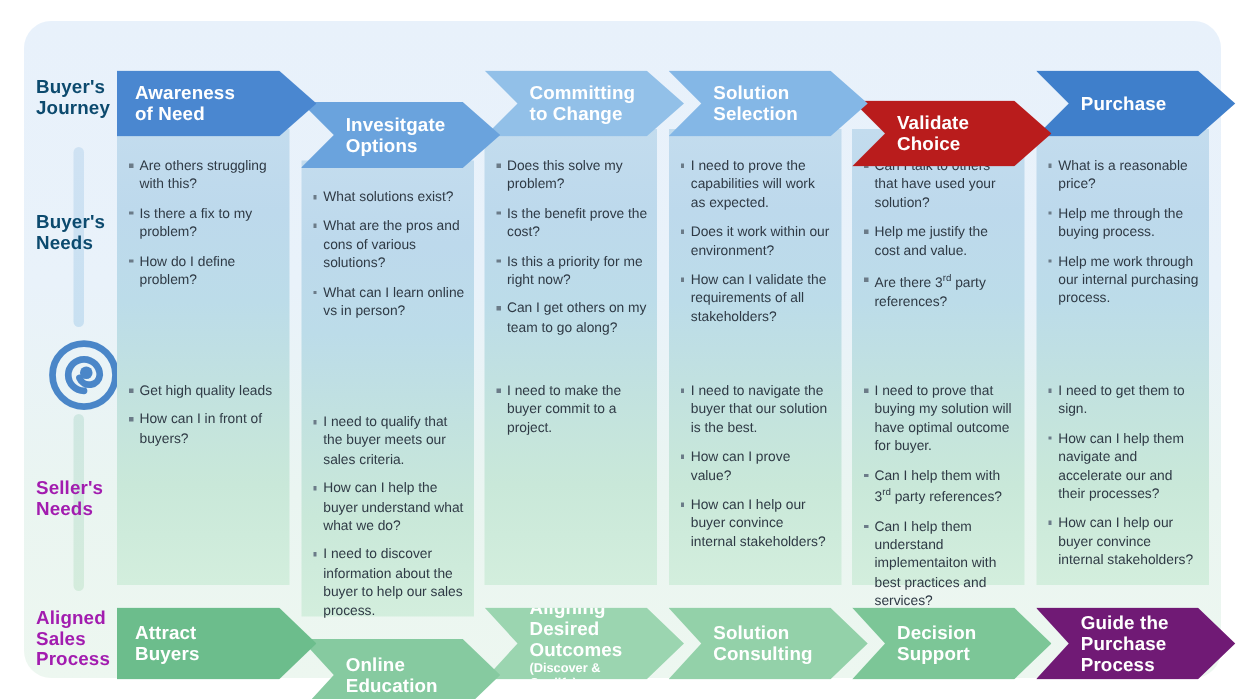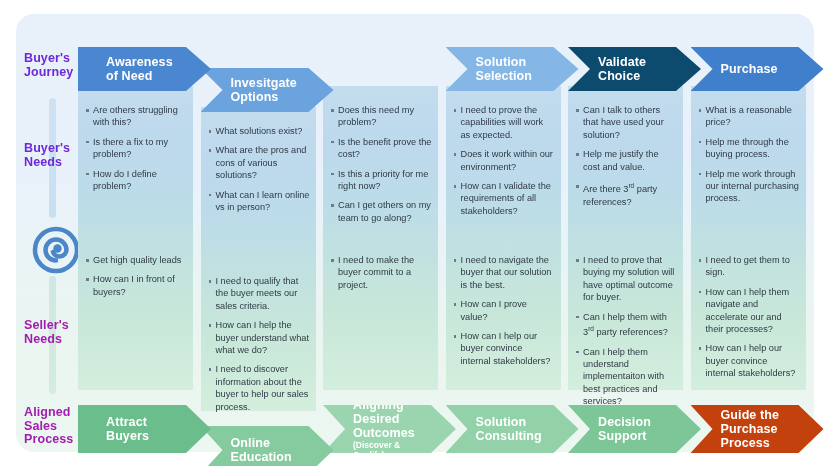--- a/index.html
+++ b/index.html
@@ -42,21 +42,21 @@
   }
   .rail-label {
     position: absolute;
     left: 8px;
     width: 58px;
     font-weight: bold;
     font-size: 12.5px;
     line-height: 13.5px;
     letter-spacing: 0.1px;
   }
-  .rail-label.blue { color: #6d28d9; }
+  .rail-label.blue { color: #0c4a6e; }
   .rail-label.green { color: #a21caf; }
 
   #rail-journey { top: 38px; }
   #rail-buyer   { top: 128px; }
   #rail-seller  { top: 305px; }
   #rail-aligned { top: 392px; }
 
   .rail-line {
     position: absolute;
     left: 33px;
@@ -134,21 +134,21 @@
   .chev-label {
     color: #ffffff;
     font-weight: bold;
     font-size: 12.5px;
     line-height: 14px;
     padding-left: 30px;
     padding-right: 26px;
     white-space: pre-line;
     letter-spacing: 0.1px;
   }
-  .chev.first .chev-label { padding-left: 28px; }
+  .chev.first .chev-label { padding-left: 12px; }
   .chev-sub {
     display: block;
     font-size: 8.5px;
     font-weight: bold;
     line-height: 10px;
     letter-spacing: 0;
   }
 
   
   .bullets {
@@ -248,22 +248,26 @@
           <div class="bullet">How can I help the buyer understand what what we do?</div>
           <div class="bullet">I need to discover information about the buyer to help our sales process.</div>
         </div>
         <div class="chev chev-bot" style="background: rgb(134, 202, 160); z-index: 19;">
           <div class="chev-label">Online
 Education</div>
         </div>
       </div>
       <div class="col" style="left: 245px;">
         <div class="col-body"></div>
-        <div class="bullets buyer">
-          <div class="bullet">Does this need my problem?</div>
+        <div class="chev chev-top" style="background: rgb(146, 192, 232); z-index: 18;">
+          <div class="chev-label">Committing
+to Change</div>
+        </div>
+        <div class="bullets buyer">
+          <div class="bullet">Does this solve my problem?</div>
           <div class="bullet">Is the benefit prove the cost?</div>
           <div class="bullet">Is this a priority for me right now?</div>
           <div class="bullet">Can I get others on my team to go along?</div>
         </div>
         <div class="bullets seller">
           <div class="bullet">I need to make the buyer commit to a project.</div>
         </div>
         <div class="chev chev-bot" style="background: rgb(155, 213, 176); z-index: 18;">
           <div class="chev-label">Aligning
 Desired Outcomes<span class="chev-sub">(Discover &amp; Qualify)</span></div>
@@ -285,21 +289,21 @@
           <div class="bullet">How can I prove value?</div>
           <div class="bullet">How can I help our buyer convince internal stakeholders?</div>
         </div>
         <div class="chev chev-bot" style="background: rgb(147, 209, 169); z-index: 17;">
           <div class="chev-label">Solution
 Consulting</div>
         </div>
       </div>
       <div class="col" style="left: 490px;">
         <div class="col-body"></div>
-        <div class="chev chev-top" style="background: #0c4a6e; z-index: 16;">
+        <div class="chev chev-top" style="background: #b91c1c; z-index: 16; margin-top: 20px;">
           <div class="chev-label">Validate
 Choice</div>
         </div>
         <div class="bullets buyer">
           <div class="bullet">Can I talk to others that have used your solution?</div>
           <div class="bullet">Help me justify the cost and value.</div>
           <div class="bullet">Are there 3<sup>rd</sup> party references?</div>
         </div>
         <div class="bullets seller">
           <div class="bullet">I need to prove that buying my solution will have optimal outcome for buyer.</div>
@@ -319,21 +323,21 @@
         <div class="bullets buyer">
           <div class="bullet">What is a reasonable price?</div>
           <div class="bullet">Help me through the buying process.</div>
           <div class="bullet">Help me work through our internal purchasing process.</div>
         </div>
         <div class="bullets seller">
           <div class="bullet">I need to get them to sign.</div>
           <div class="bullet">How can I help them navigate and accelerate our and their processes?</div>
           <div class="bullet">How can I help our buyer convince internal stakeholders?</div>
         </div>
-        <div class="chev chev-bot" style="background: #c2410c; z-index: 15;">
+        <div class="chev chev-bot" style="background: #701a75; z-index: 15;">
           <div class="chev-label">Guide the
 Purchase
 Process</div>
         </div>
       </div>
     </div>
 
 </div>
 
 </body></html>

